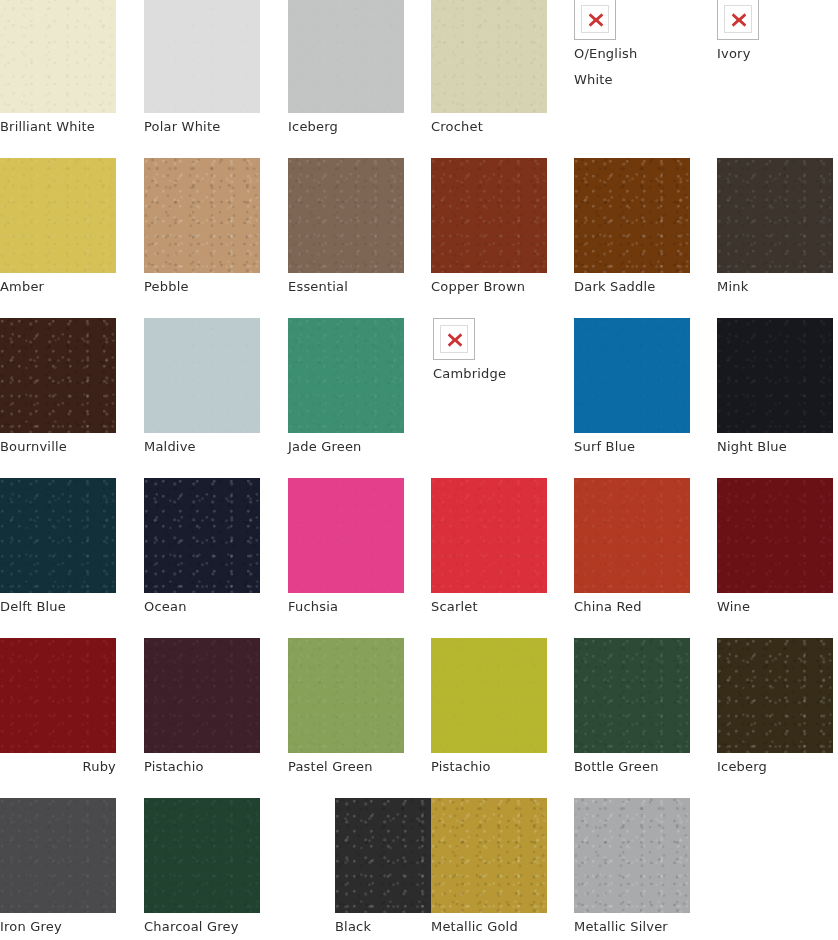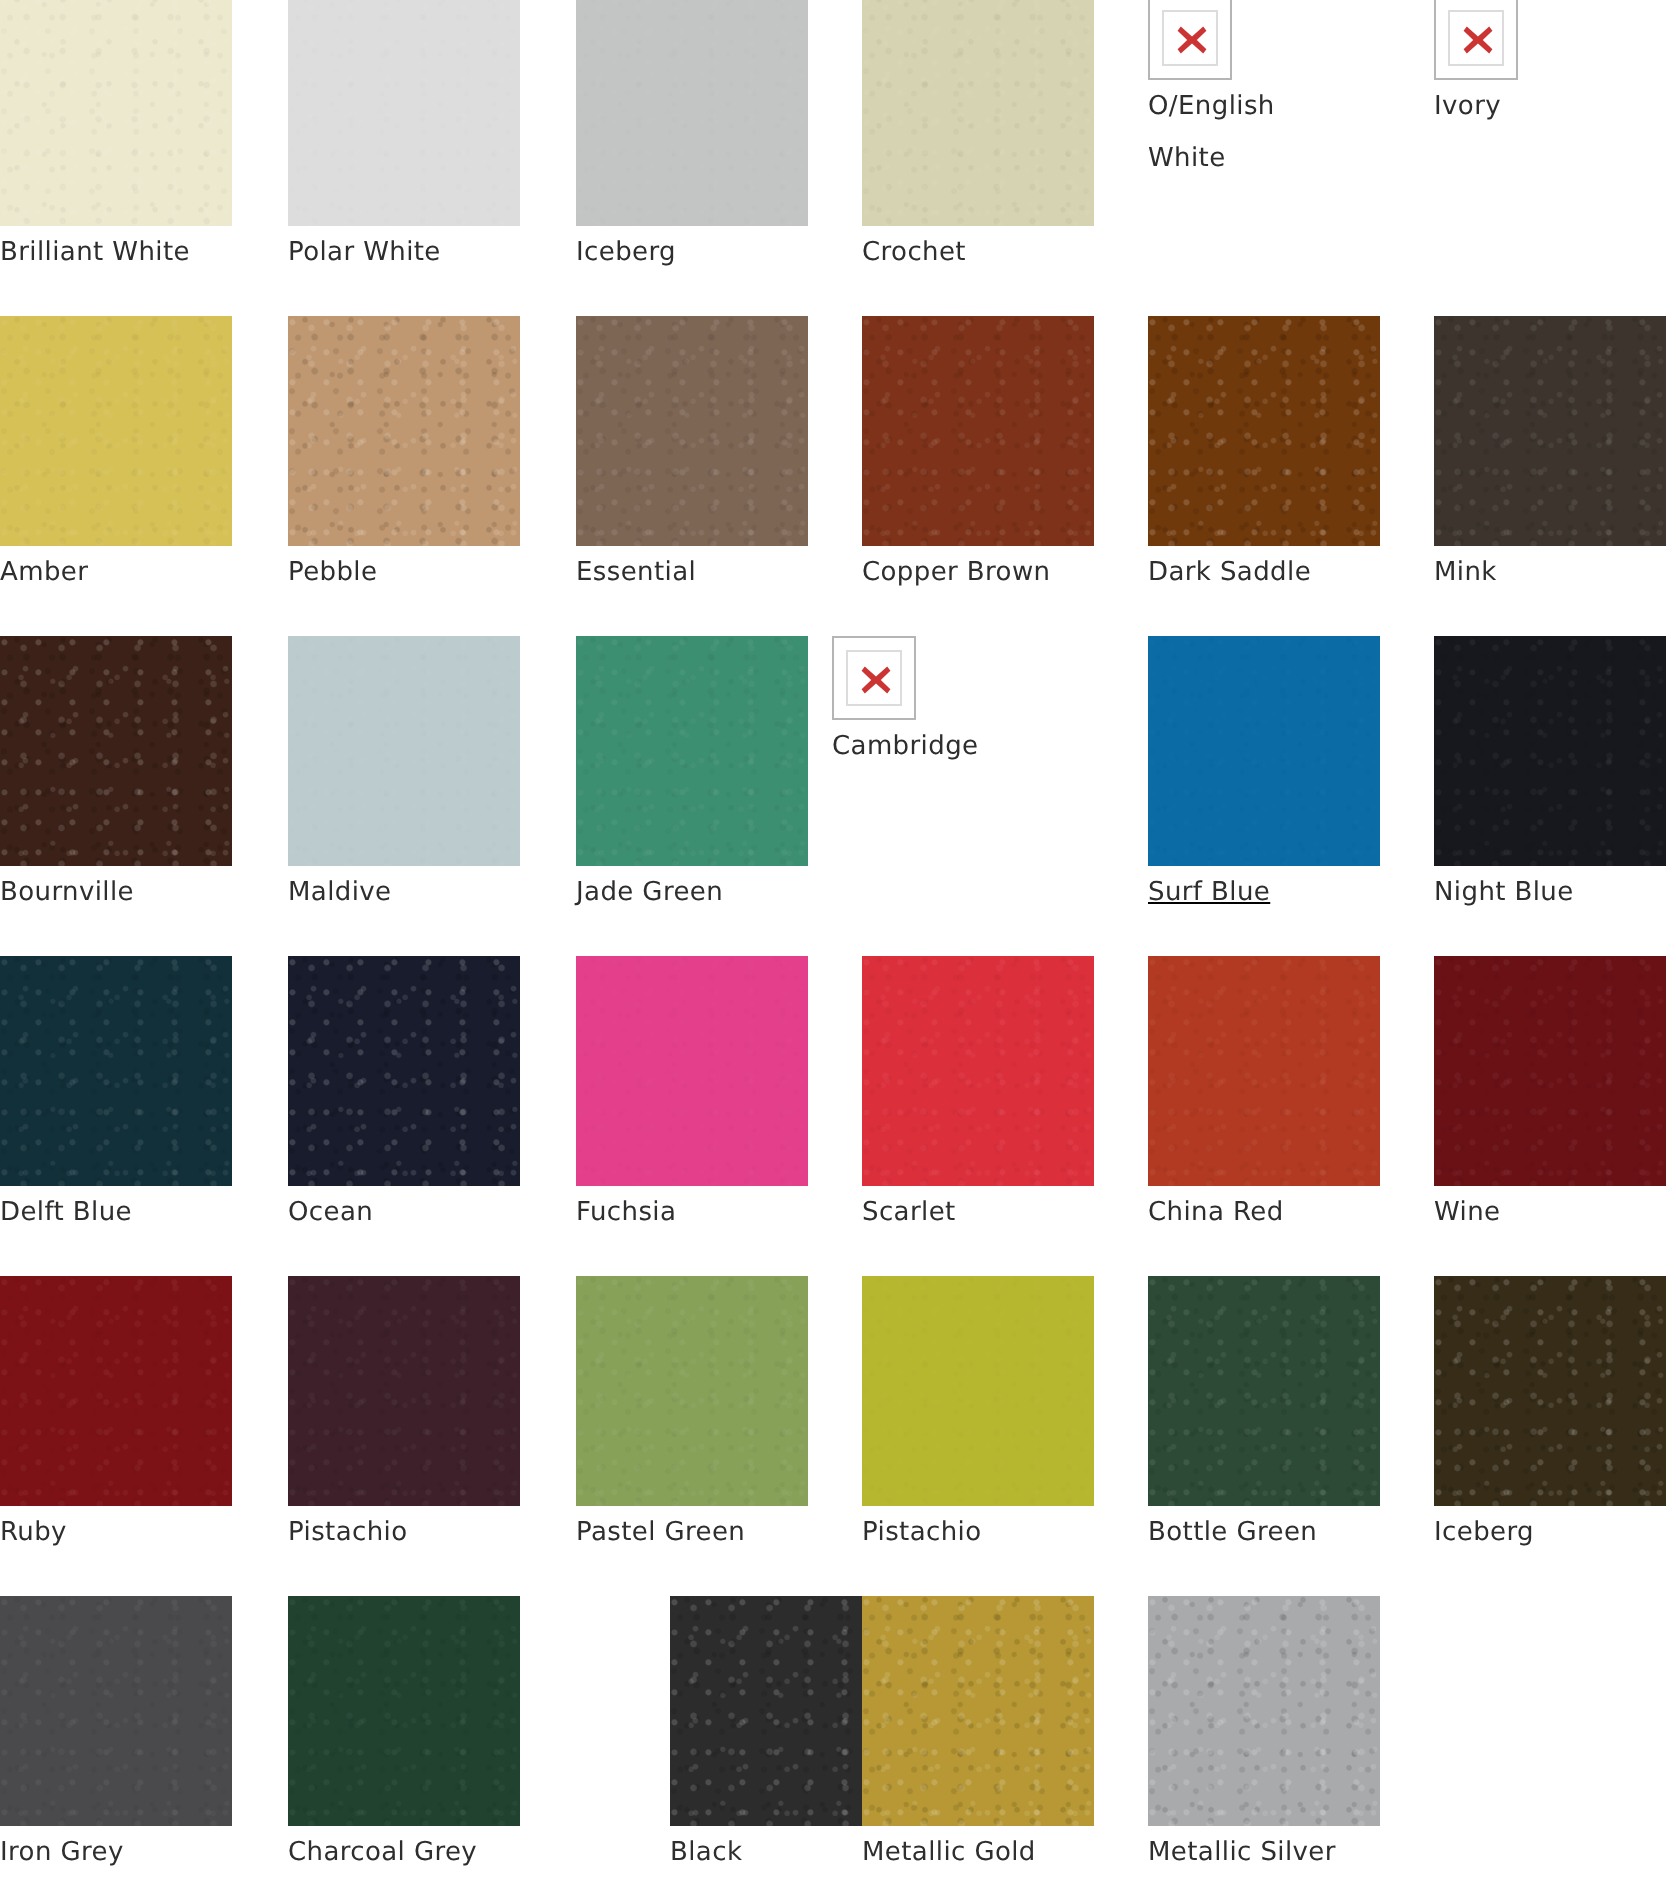--- a/index.html
+++ b/index.html
@@ -178,30 +178,30 @@
         <div class="swatch-label">Bournville</div>
       </div>
       <div class="swatch-cell" style="left: 144px;">
         <div class="swatch-tile grain-none" style="background: rgb(188, 203, 205);"></div>
         <div class="swatch-label">Maldive</div>
       </div>
       <div class="swatch-cell" style="left: 288px;">
         <div class="swatch-tile grain-soft" style="background: rgb(61, 143, 114);"></div>
         <div class="swatch-label">Jade Green</div>
       </div>
-      <div class="swatch-cell is-broken" style="left: 416px;">
+      <div class="swatch-cell is-broken" style="left: 433px;">
         <div class="broken-img">
           <div class="inner-box"></div>
           <svg class="x-mark" width="18" height="18" viewBox="0 0 18 18">
             <path d="M3.4 2.2 L9 7.2 L14.6 2.2 L16.2 4.4 L11.4 9 L16.2 13.6 L14.6 15.8 L9 10.8 L3.4 15.8 L1.8 13.6 L6.6 9 L1.8 4.4 Z" fill="#cc3333"></path>
           </svg>
         </div>
         <div class="swatch-label">Cambridge</div>
       </div>
-      <div class="swatch-cell" style="left: 574px; text-decoration: underline;">
+      <div class="swatch-cell" style="left: 574px;">
         <div class="swatch-tile grain-none" style="background: rgb(10, 107, 165);"></div>
         <div class="swatch-label">Surf Blue</div>
       </div>
       <div class="swatch-cell" style="left: 717px;">
         <div class="swatch-tile grain-soft" style="background: rgb(23, 24, 29);"></div>
         <div class="swatch-label">Night Blue</div>
       </div>
     </div>
     <div class="swatch-row" style="top: 478px; height: 155px;">
       <div class="swatch-cell" style="left: 0px;">
@@ -223,21 +223,21 @@
       <div class="swatch-cell" style="left: 574px;">
         <div class="swatch-tile grain-soft" style="background: rgb(178, 58, 34);"></div>
         <div class="swatch-label">China Red</div>
       </div>
       <div class="swatch-cell" style="left: 717px;">
         <div class="swatch-tile grain-soft" style="background: rgb(106, 17, 22);"></div>
         <div class="swatch-label">Wine</div>
       </div>
     </div>
     <div class="swatch-row" style="top: 638px; height: 155px;">
-      <div class="swatch-cell" style="left: 0px;">
+      <div class="swatch-cell" style="left: 0px; text-align: right;">
         <div class="swatch-tile grain-soft" style="background: rgb(125, 18, 22);"></div>
         <div class="swatch-label">Ruby</div>
       </div>
       <div class="swatch-cell" style="left: 144px;">
         <div class="swatch-tile grain-soft" style="background: rgb(61, 32, 41);"></div>
         <div class="swatch-label">Pistachio</div>
       </div>
       <div class="swatch-cell" style="left: 288px;">
         <div class="swatch-tile grain-soft" style="background: rgb(135, 161, 89);"></div>
         <div class="swatch-label">Pastel Green</div>

